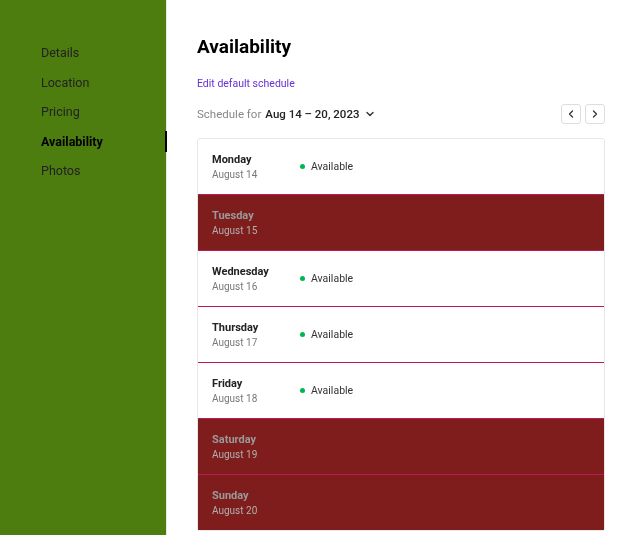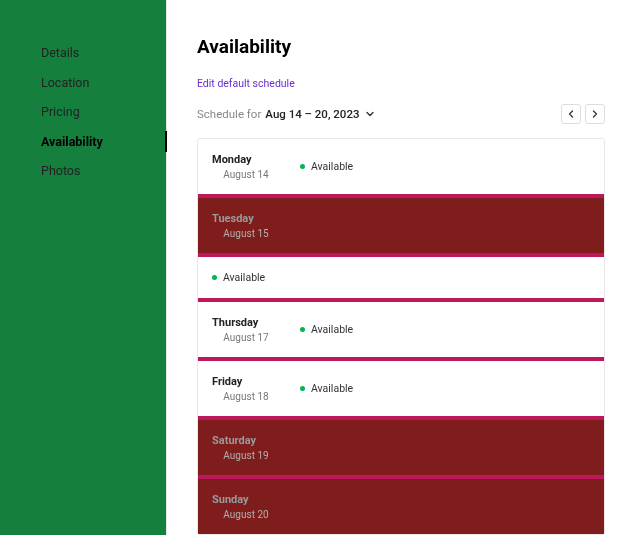--- a/index.html
+++ b/index.html
@@ -7,21 +7,21 @@
   font-family: -apple-system, BlinkMacSystemFont, "Segoe UI", Roboto, Helvetica, Arial, sans-serif;
   background: #fff;
   color: #000;
   width: 635px;
   height: 535px;
   overflow: hidden;
 }
 .layout { display: flex; height: 100%; }
 .sidebar {
   width: 167px;
-  background: #15803d;
+  background: #4d7c0f;
   border-right: 1px solid #e8e8e8;
   padding: 38px 0 0 0;
 }
 .nav-item {
   padding: 6px 18px 6px 41px;
   font-size: 12.5px;
   color: #222;
   cursor: pointer;
   line-height: 1.4;
 }
@@ -91,39 +91,38 @@
   cursor: pointer;
 }
 .week-list {
   border: 1px solid #e8e8e8;
   border-radius: 3px;
 }
 .day-row {
   display: flex;
   align-items: center;
   padding: 14px 14px;
-  border-bottom: 4px solid #be185d;
+  border-bottom: 1px solid #be185d;
   gap: 20px;
 }
 .day-row:last-child { border-bottom: none; }
 .day-row.disabled {
   background: #7f1d1d;
 }
 .day-info { width: 68px; }
 .day-name {
   font-size: 11px;
   font-weight: 700;
   color: #222;
   margin-bottom: 3px;
 }
 .day-row.disabled .day-name { color: #9a9a9a; }
 .day-date {
   font-size: 10px;
   color: #777;
-  text-align: center;
 }
 .day-row.disabled .day-date { color: #b0b0b0; }
 .status {
   display: flex;
   align-items: center;
   font-size: 10.5px;
   color: #333;
 }
 .status-dot {
   width: 5px;
@@ -184,20 +183,24 @@
       </div>
 
       <div class="day-row disabled">
         <div class="day-info">
           <div class="day-name">Tuesday</div>
           <div class="day-date">August 15</div>
         </div>
       </div>
 
       <div class="day-row">
+        <div class="day-info">
+          <div class="day-name">Wednesday</div>
+          <div class="day-date">August 16</div>
+        </div>
         <div class="status">
           <span class="status-dot"></span>
           <span>Available</span>
         </div>
       </div>
 
       <div class="day-row">
         <div class="day-info">
           <div class="day-name">Thursday</div>
           <div class="day-date">August 17</div>

